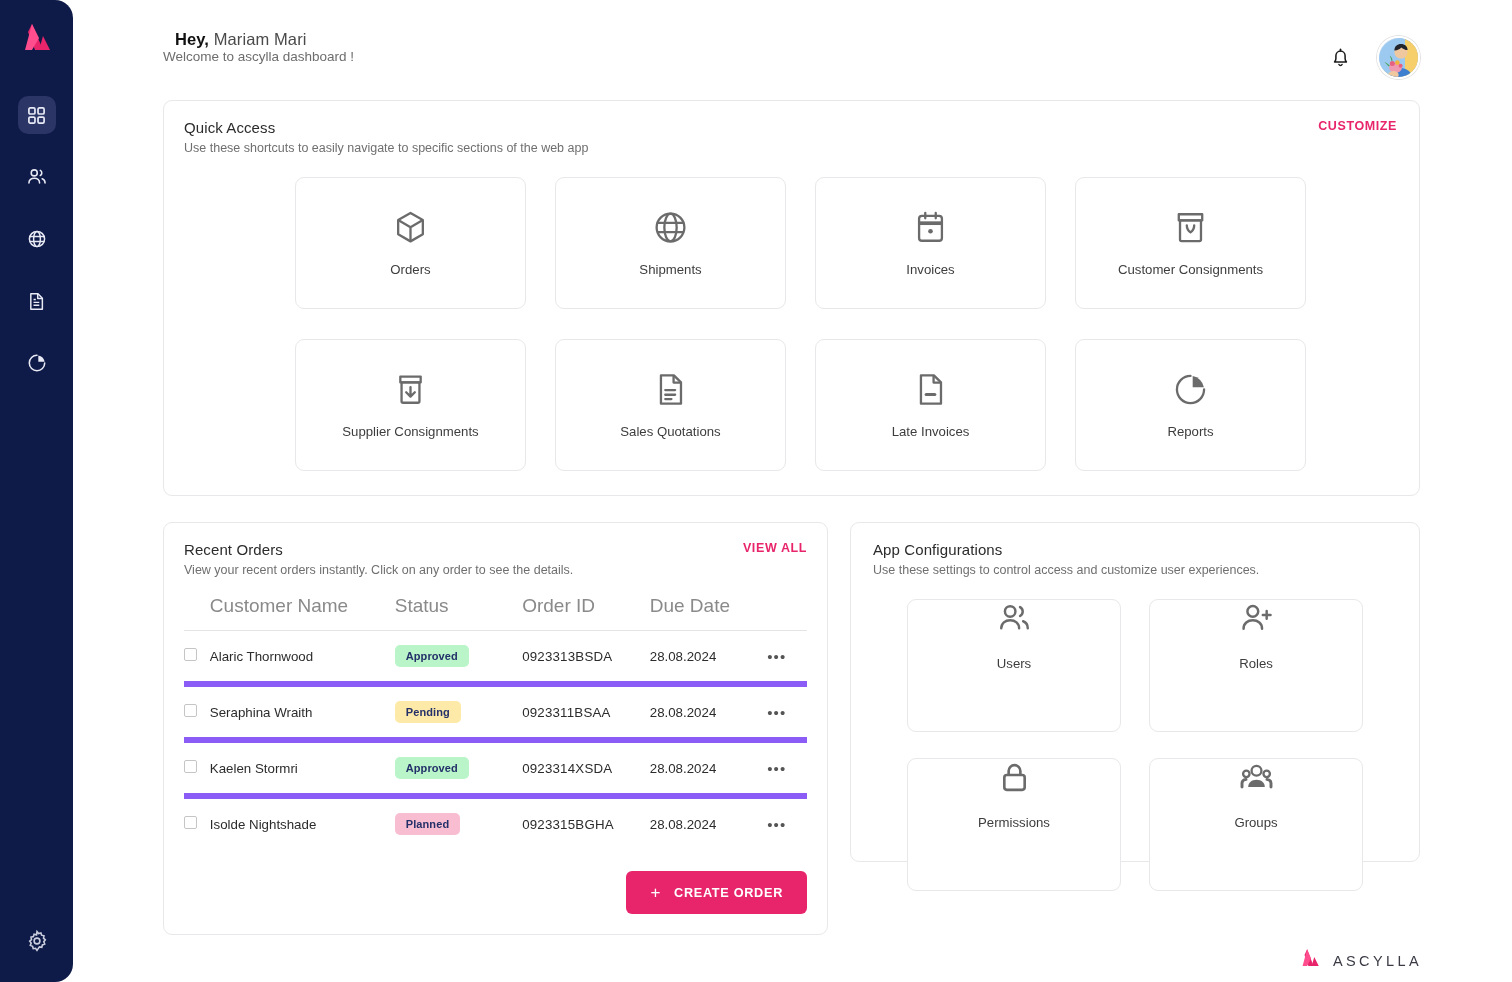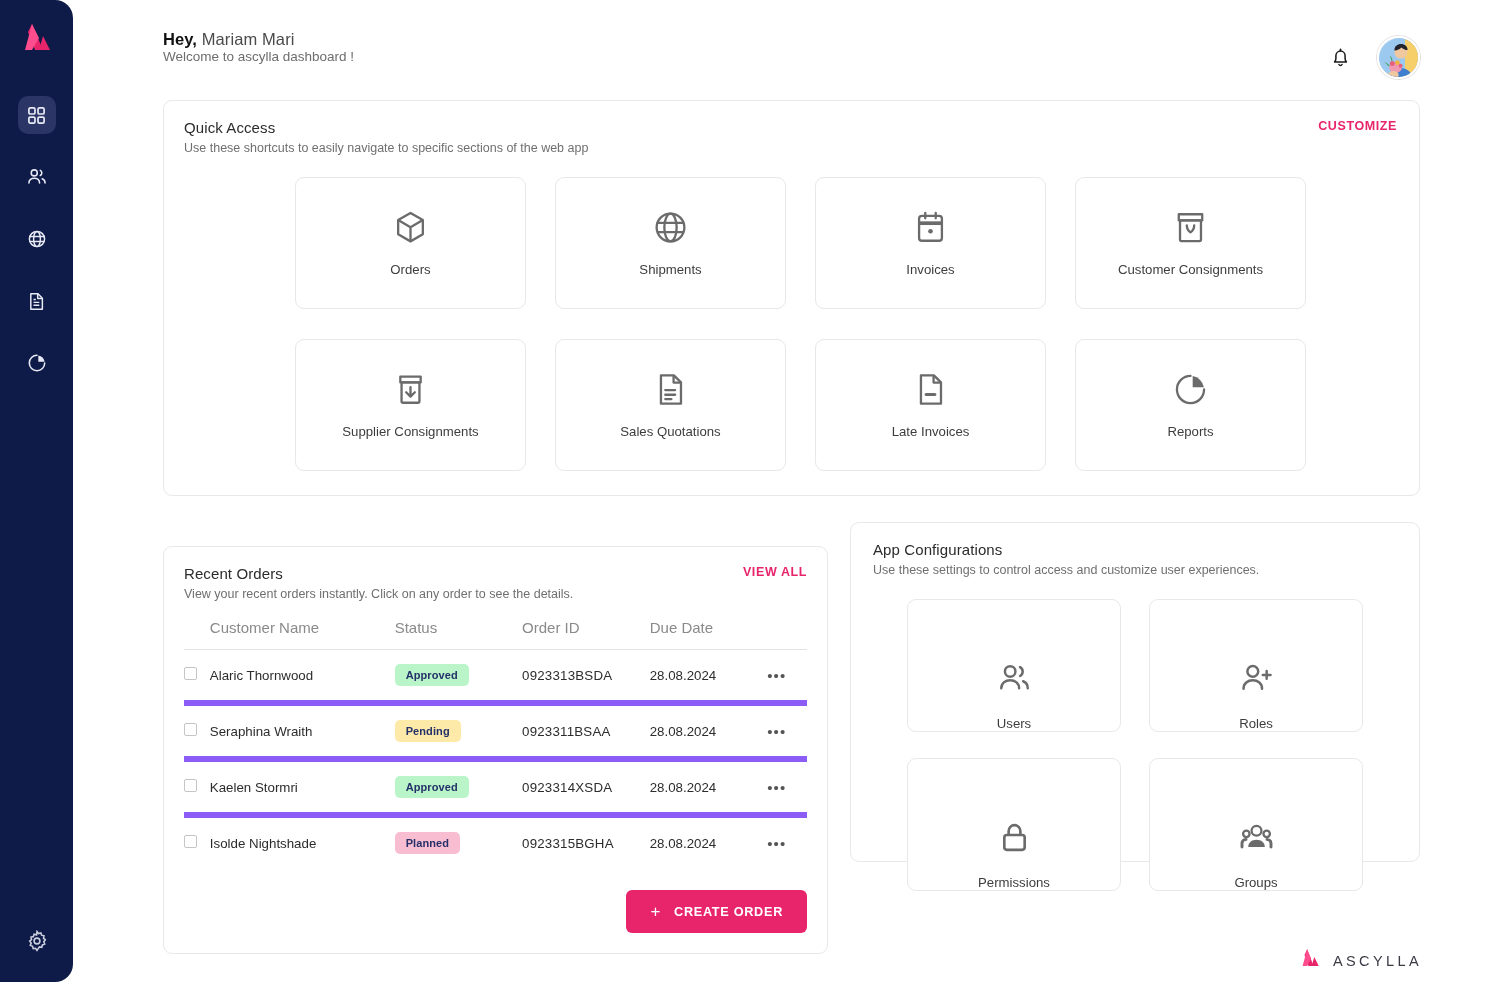--- a/index.html
+++ b/index.html
@@ -32,21 +32,21 @@
   .nav-item svg { display: block; }
   .nav-bottom { width:38px; height:38px; display:flex; align-items:center; justify-content:center; cursor:pointer; }
 
   
   .main { flex: 1; position: relative; padding: 0 92px 0 90px; }
 
   .topbar {
     display: flex; align-items: flex-start; justify-content: space-between;
     padding-top: 30px;
   }
-  .greet-title { font-size: 16.5px; color: #4a4a4a; letter-spacing: .1px; }
+  .greet-title { font-size: 16.5px; color: #4a4a4a; letter-spacing: .1px; margin-left: 12px; }
   .greet-title b { color: #111; font-weight: 700; }
   .greet-sub { font-size: 13.5px; color: #6d6d6d; margin-top: 0; }
   .topbar-right { display: flex; align-items: center; gap: 22px; margin-top: 6px; }
   .bell-btn { width: 30px; height: 30px; display:flex; align-items:center; justify-content:center; cursor:pointer; }
   .avatar {
     width: 43px; height: 43px; border-radius: 50%;
     background: radial-gradient(circle at 30% 30%, #cfe3f7 0%, #a8cdf0 55%, #f5c95b 56%, #f7d67c 100%);
     border: 2px solid #fff; box-shadow: 0 0 0 1px #e2e2e2;
     overflow: hidden; position: relative; cursor: pointer;
   }
@@ -71,28 +71,28 @@
     border: 1px solid #e8e8ea; border-radius: 9px;
     height: 132px; display: flex; flex-direction: column;
     align-items: center; justify-content: center; gap: 16px;
     cursor: pointer; background: #fff;
   }
   .tile-label { font-size: 13.2px; color: #3d3d3d; font-weight: 400; }
   .tile svg { display:block; }
 
   
   .bottom-row { display: flex; gap: 22px; margin-top: 26px; align-items: flex-start; }
-  .orders-panel { width: 665px; padding: 18px 20px 20px 20px; margin-top: 24px; }
+  .orders-panel { width: 665px; padding: 18px 20px 20px 20px; }
   .config-panel { flex: 1; padding: 18px 22px 20px 22px; height: 340px; }
 
   .orders-head { display: flex; justify-content: space-between; align-items: flex-start; }
 
   table.orders { width: 100%; border-collapse: collapse; margin-top: 18px; }
   table.orders th {
-    font-size: 15px; color: #8a8a8a; font-weight: 400; text-align: left;
+    font-size: 19px; color: #8a8a8a; font-weight: 400; text-align: left;
     padding: 0 0 13px 0;
   }
   table.orders td { padding: 14px 0; border-top: 6px solid #8b5cf6; font-size: 13.3px; color: #2c2c2c; }
   table.orders tbody tr:first-child td { border-top: 1px solid #e4e4e4; }
   .cb {
     width: 13px; height: 13px; border: 1px solid #c5c5c5; border-radius: 2px;
     display: inline-block; cursor: pointer; background:#fff;
   }
   .col-cb { width: 26px; }
   .col-name { width: 186px; }
@@ -116,21 +116,21 @@
     background: #e8256b; color: #fff; border: none; border-radius: 6px;
     padding: 13px 24px; font-size: 12.7px; font-weight: 700; letter-spacing: .7px;
     display: inline-flex; align-items: center; gap: 13px; cursor: pointer;
     font-family: "Liberation Sans", sans-serif;
   }
   .btn-plus { font-size: 17px; font-weight: 400; line-height: 1; }
 
   .config-grid { display: grid; grid-template-columns: 1fr 1fr; gap: 26px 28px; margin-top: 22px; padding: 0 34px; }
   .config-tile {
     border: 1px solid #e8e8ea; border-radius: 9px; height: 133px;
-    display: flex; flex-direction: column; align-items: center; justify-content: flex-end; gap: 15px;
+    display: flex; flex-direction: column; align-items: center; justify-content: flex-start; gap: 15px;
     cursor: pointer; background: #fff;
   }
   .config-label { font-size: 13.2px; color: #3d3d3d; }
 
   
   .brand {
     position: absolute; right: 90px; bottom: 8px;
     display: flex; align-items: center; gap: 9px;
   }
   .brand-text {

